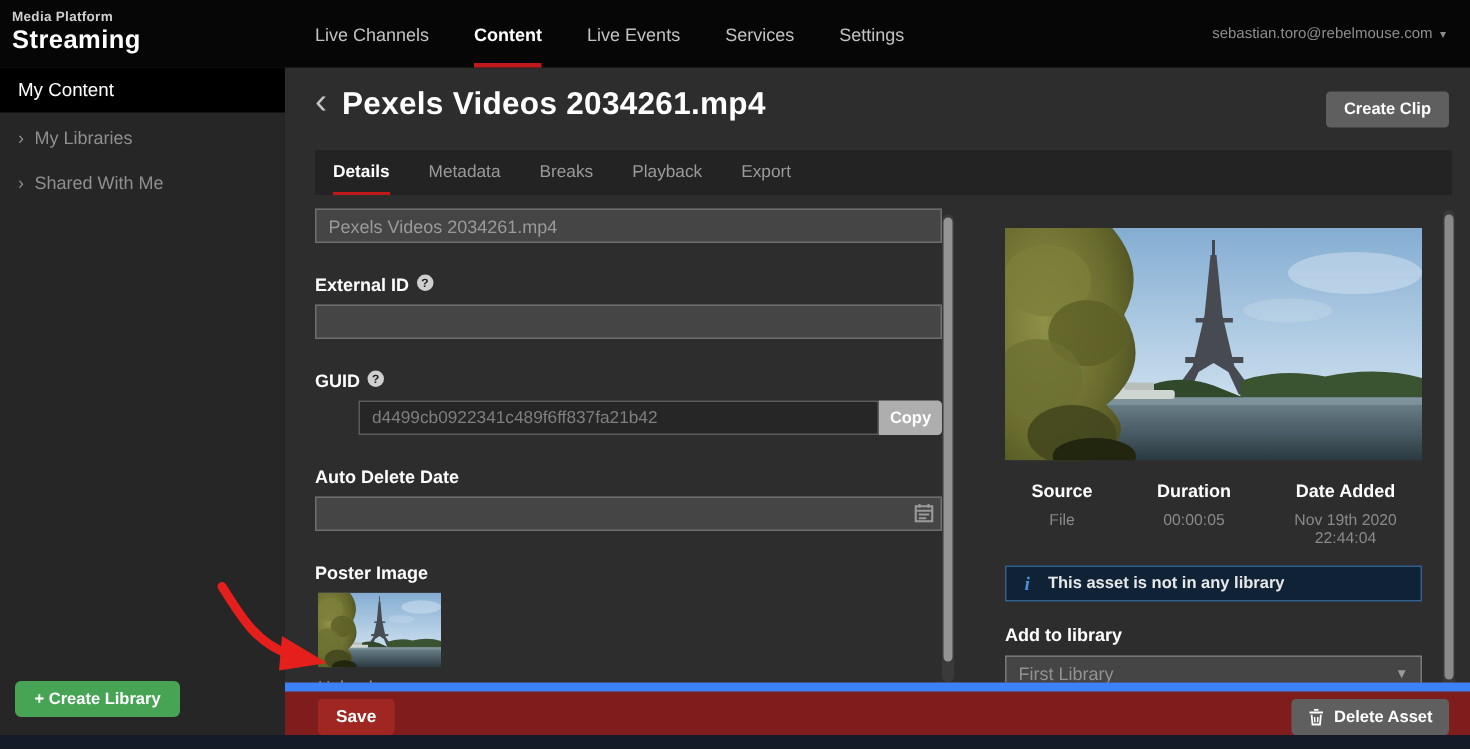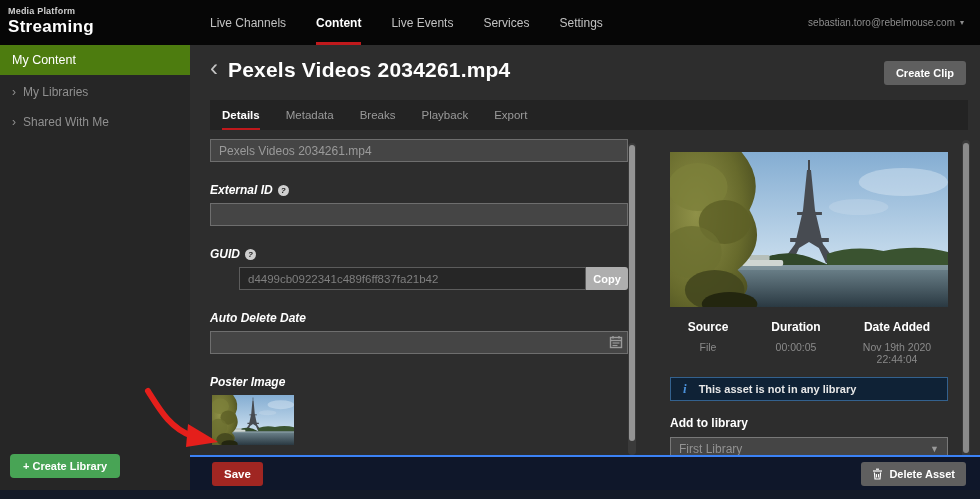--- a/index.html
+++ b/index.html
@@ -14,39 +14,39 @@
   .logo-large { font-size:17px; font-weight:bold; letter-spacing:.3px; margin-top:1px; }
   .topnav { position:absolute; left:210px; top:0; height:45px; display:flex; gap:30px; }
   .topnav-item { display:flex; align-items:center; height:45px; font-size:12px; color:#c2c2c2; border-bottom:3px solid transparent; padding-top:3px; cursor:pointer; }
   .topnav-item.active { color:#fff; font-weight:bold; border-bottom-color:#c0191c; }
   .user-menu { position:absolute; right:16px; top:0; height:45px; display:flex; align-items:center; gap:5px; font-size:10px; color:#8d8d8d; cursor:pointer; }
   .user-caret { font-size:8px; color:#8d8d8d; }
 
   
   .sidebar { position:absolute; left:0; top:45px; width:190px; height:445px; background:#262626; z-index:2; }
   .side-item { display:flex; align-items:center; gap:7px; padding:8px 12px; font-size:12px; color:#8f8f8f; cursor:pointer; }
-  .side-item.active { background:#4d7c0f; color:#fff; font-size:12.5px; margin-bottom:2px;text-align:center; }
+  .side-item.active { background:#000000; color:#fff; font-size:12.5px; margin-bottom:2px;text-align:center; }
   .side-chevron { font-size:12px; color:#8f8f8f; }
   .create-library-btn { position:absolute; left:10px; bottom:12px; background:#48a455; color:#fff; border:none; border-radius:4px; padding:6px 13px; font-size:11px; font-weight:bold; font-family:"Liberation Sans",sans-serif; cursor:pointer; }
 
   
   .main { position:absolute; left:190px; top:45px; width:790px; height:445px; background:#2d2d2d; }
   .page-header { position:absolute; left:20px; top:11px; display:flex; align-items:center; gap:10px; }
   .back-icon { color:#c4c4c4; font-size:24px; line-height:1; cursor:pointer; padding-bottom:3px; }
   .page-title { color:#fff; font-size:21px; font-weight:bold; letter-spacing:.2px; }
   .create-clip-btn { position:absolute; right:14px; top:16px; background:#5f5f5f; color:#fff; border:none; border-radius:3px; padding:6px 12px; font-size:11px; font-weight:bold; font-family:"Liberation Sans",sans-serif; cursor:pointer; }
 
   .tabstrip { position:absolute; left:20px; right:12px; top:55px; height:30px; background:#232323; display:flex; align-items:stretch; padding-left:12px; gap:26px; }
   .tab { display:flex; align-items:center; font-size:11.5px; color:#9a9a9a; border-bottom:2px solid transparent; padding-top:2px; cursor:pointer; }
   .tab.active { color:#fff; font-weight:bold; border-bottom-color:#c0191c; }
 
   
   .form-col { position:absolute; left:20px; top:94px; width:418px; }
   .txt-input { width:100%; height:23px; background:#454545; border:1px solid #6e6e6e; color:#9a9a9a; font-size:12px; padding:0 8px; font-family:"Liberation Sans",sans-serif; }
-  .field-label { display:flex; align-items:center; gap:5px; color:#fff; font-size:12px; font-weight:bold; margin-bottom:6px;font-style:italic; }
+  .field-label { display:flex; gap:5px; color:#fff; font-size:12px; font-weight:bold; margin-bottom:6px; }
   .help-icon { display:inline-flex; align-items:center; justify-content:center; width:11px; height:11px; border-radius:50%; background:#cfcfcf; color:#1d1d1d; font-size:8px; font-weight:bold; cursor:pointer; }
   .gap-lg { margin-top:21px; }
   .guid-row { display:flex;padding-left:29px; }
   .guid-input { flex:1; height:23px; background:#262626; border:1px solid #5c5c5c; color:#7f7f7f; font-size:11.5px; padding:0 8px; font-family:"Liberation Sans",sans-serif; }
   .copy-btn { width:42px; height:23px; background:#aeaeae; color:#fff; border:none; border-radius:0 3px 3px 0; font-size:11px; font-weight:bold; font-family:"Liberation Sans",sans-serif; cursor:pointer; }
   .date-wrap { position:relative; }
   .calendar-icon { position:absolute; right:5px; top:4px; cursor:pointer; }
   .poster-thumb { display:block; width:82px; height:50px; margin:2px 0 4px 2px; background:#333; }
   .upload-link { display:inline-block; margin-left:2px; color:#a3a3a3; font-size:11.5px; text-decoration:underline; cursor:pointer; }
 
@@ -67,21 +67,21 @@
   .info-text { color:#e8e8e8; font-size:11px; font-weight:bold; }
   .add-label { margin-top:15px; color:#fff; font-size:12px; font-weight:bold; }
   .library-select { margin-top:7px; position:relative; height:24px; background:#454545; border:1px solid #787878; display:flex; align-items:center; padding:0 8px; color:#929292; font-size:12px; cursor:pointer; }
   .select-caret { position:absolute; right:8px; top:6px; font-size:9px; color:#9a9a9a; }
 
   
   .right-scrollbar { position:absolute; right:10px; top:95px; width:8px; height:320px; background:#383838; border-radius:4px; }
   .right-scroll-thumb { position:absolute; left:1px; top:3px; width:6px; height:310px; background:#8a8a8a; border-radius:3px; cursor:grab; }
 
   
-  .footer-bar { position:absolute; left:0; right:0; bottom:0; height:35px; background:#0f172a; border-top:2px solid #3b82f6;text-decoration:underline; }
+  .footer-bar { position:absolute; left:0; right:0; bottom:0; height:35px; background:#7f1d1d; border-top:6px solid #3b82f6;text-decoration:underline; }
   .save-btn { position:absolute; left:22px; top:5px; background:#a02622; color:#fff; border:none; border-radius:3px; padding:6px 12px; font-size:11.5px; font-weight:bold; font-family:"Liberation Sans",sans-serif; cursor:pointer; }
   .delete-btn { position:absolute; right:14px; top:5px; background:#5f5f5f; color:#fff; border:none; border-radius:3px; padding:6px 11px; font-size:11px; font-weight:bold; font-family:"Liberation Sans",sans-serif; display:flex; align-items:center; gap:6px; cursor:pointer; }
 
   .bottom-strip { position:absolute; left:0; top:490px; width:100%; height:9px; background:#151b28; }
 
   
   .annotation-arrow { position:absolute; left:138px; top:386px; z-index:9; pointer-events:none; }
   .hidden-defs { position:absolute; width:0; height:0; overflow:hidden; }
 </style>
 </head>

